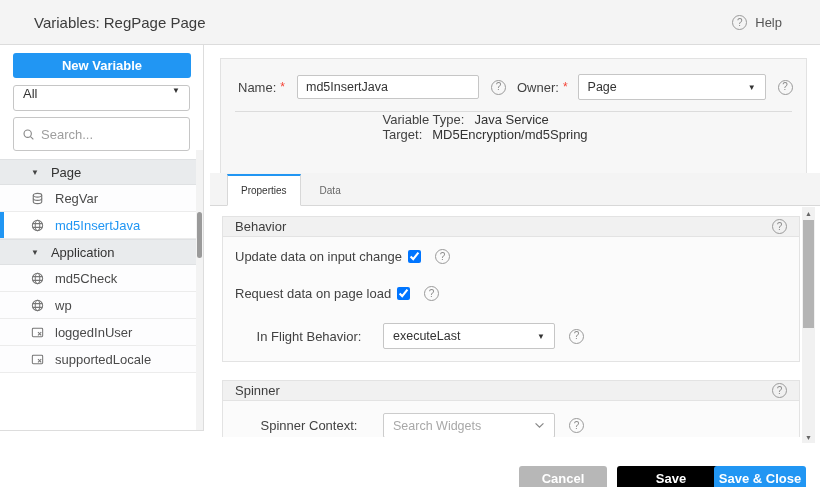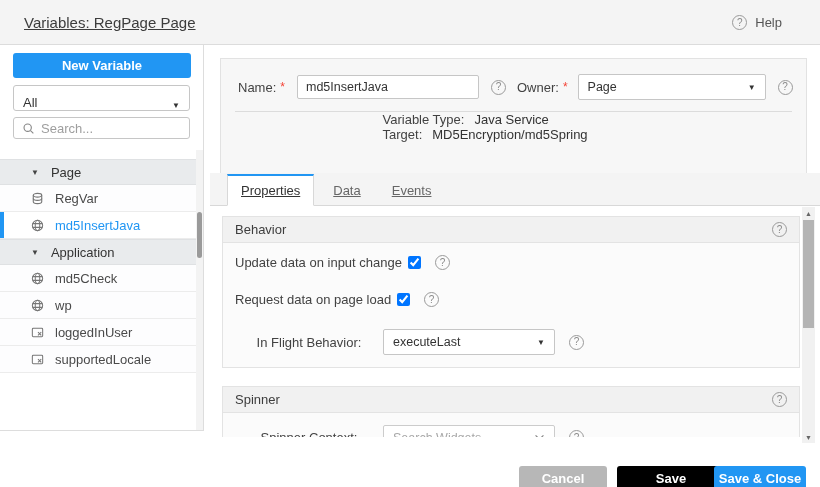--- a/index.html
+++ b/index.html
@@ -2,35 +2,35 @@
 <html><head>
 <meta charset="utf-8">
 <style>
   * { margin:0; padding:0; box-sizing:border-box; }
   body { background:#fff; font-family:"Liberation Sans", "DejaVu Sans", sans-serif; }
   .screen { position:relative; width:820px; height:487px; background:#fff; overflow:hidden; }
 
   
   .titlebar { position:absolute; left:0; top:0; width:820px; height:45px; background:#f4f4f4;
               border-bottom:1px solid #dcdcdc; display:flex; align-items:center; }
-  .title { margin-left:24px; font-size:15px; color:#3c3c3c;text-decoration:underline; }
+  .title { margin-left:34px; font-size:15px; color:#3c3c3c; }
   .help-area { position:absolute; right:38px; top:0; height:45px; display:flex; align-items:center; gap:8px;
                color:#555; font-size:13px; cursor:pointer; }
   .qicon { width:15px; height:15px; border:1px solid #9a9a9a; border-radius:50%; color:#8a8a8a;
            font-size:10px; line-height:1; display:inline-flex; align-items:center; justify-content:center; flex:none; }
 
   
   .sidebar { position:absolute; left:0; top:45px; width:204px; height:386px; background:#fff;
              border-right:1px solid #ddd; border-bottom:1px solid #ddd; }
   .nv-btn { display:block; margin:8px 13px 0; width:178px; height:25px; background:#2196f3; color:#fff;
             border:none; border-radius:3px; font-weight:bold; font-size:13px; font-family:inherit; cursor:pointer; }
   .filter { margin:7px 13px 0; height:26px; border:1px solid #c6c6c6; border-radius:3px; background:#fff;
-            display:flex; align-items:flex-end; padding:0 9px; font-size:13px; color:#333; cursor:pointer; }
+            display:flex; align-items:flex-start; padding:0 9px; font-size:13px; color:#333; cursor:pointer; }
   .sarrow { margin-left:auto; font-size:8px; color:#333; }
-  .searchbox { margin:6px 13px 20px; height:22px; border:1px solid #c6c6c6; border-radius:3px; background:#fff;
+  .searchbox { margin:6px 13px 8px; height:34px; border:1px solid #c6c6c6; border-radius:3px; background:#fff;
                display:flex; align-items:center; padding:0 8px; gap:6px; }
   .searchbox input { border:none; outline:none; flex:1; min-width:0; font-size:13px; font-family:inherit; color:#333; }
   .searchbox input::placeholder { color:#9e9e9e; }
 
   .tgroup { height:26px; background:#e9ebed; border-top:1px solid #dfe1e3; border-bottom:1px solid #dfe1e3;
             display:flex; align-items:center; padding-left:31px; gap:12px; font-size:13px; color:#333; cursor:pointer; }
   .caret { font-size:8px; color:#444; }
   .titem { position:relative; height:27px; border-bottom:1px solid #ececec; display:flex; align-items:center;
            padding-left:30px; gap:10px; font-size:13px; color:#4a4a4a; cursor:pointer; background:#fdfdfe;text-align:right; }
   .titem.selected { color:#2196f3; background:#fff; }
@@ -54,29 +54,29 @@
   .tinput { margin-left:12px; width:182px; height:24px; border:1px solid #c6c6c6; border-radius:2px;
             padding:0 8px; font-size:12.5px; font-family:inherit; color:#333; background:#fff; }
   .sel { height:26px; border:1px solid #c6c6c6; border-radius:2px; background:#fff; display:flex;
          align-items:center; padding:0 9px; font-size:12.5px; color:#333; cursor:pointer; }
   .owner-sel { margin-left:10px; width:188px; }
   .ml12 { margin-left:12px; }
   .fvalue { margin-left:10px; font-size:13px; color:#333; font-weight:500; white-space:nowrap; }
 
   .tabbar { position:absolute; left:0; top:128px; width:610px; height:33px; background:#f4f4f4;
             border-bottom:1px solid #d8d8d8; display:flex; align-items:flex-end; padding-left:17px; }
-  .tab { height:32px; display:flex; align-items:center; padding:0 12px; margin-right:7px; font-size:13px;
-         color:#666; cursor:pointer; margin-bottom:-1px;text-decoration:underline; }
+  .tab { height:32px; display:flex; align-items:center; padding:0 12px; margin-right:7px; font-size:10px;
+         color:#666; cursor:pointer; margin-bottom:-1px; }
   .tab.active { background:#fff; border:1px solid #d8d8d8; border-bottom:1px solid #fff;
                 border-top:2px solid #2196f3; color:#333; padding:0 13px; }
 
   .content { position:absolute; left:0; top:161px; width:600px; height:231px; overflow:hidden; }
   .section { margin:10px 0 0 12px; width:578px; }
   .section.second { margin-top:18px; }
-  .sec-head { height:27px; background:#f1f1f1; border:1px solid #e3e3e3; display:flex; align-items:center;
+  .sec-head { height:21px; background:#f1f1f1; border:1px solid #e3e3e3; display:flex; align-items:center;
               padding:0 12px; font-size:13px; color:#3d3d3d; }
   .sec-head .qicon { margin-left:auto; }
   .sec-body { background:#fbfbfb; border:1px solid #e3e3e3; border-top:none; padding:12px 16px 12px 12px; }
   .cbrow { display:flex; align-items:center; margin-bottom:22px; font-size:13px; color:#424242; }
   .cbrow input { margin-left:6px; width:13px; height:13px; cursor:pointer; }
   .cbrow .qicon { margin-left:14px; }
   .selrow { display:flex; align-items:center; font-size:13px; color:#424242;text-align:center; }
   .rlabel { width:148px; flex:none; }
   .flight-sel { width:172px; }
   .selrow .qicon { margin-left:14px; }
@@ -225,21 +225,20 @@
         <div class="pair">
           <span class="flabel">Target:</span>
           <span class="fvalue">MD5Encryption/md5Spring</span>
         </div>
       </div>
     </div>
 
     <div class="tabbar">
       <div class="tab active">Properties</div>
       <div class="tab">Data</div>
-      <div class="tab">Events</div>
     </div>
 
     <div class="content">
 
       <div class="section">
         <div class="sec-head">
           <span>Behavior</span>
           <span class="qicon">?</span>
         </div>
         <div class="sec-body">

